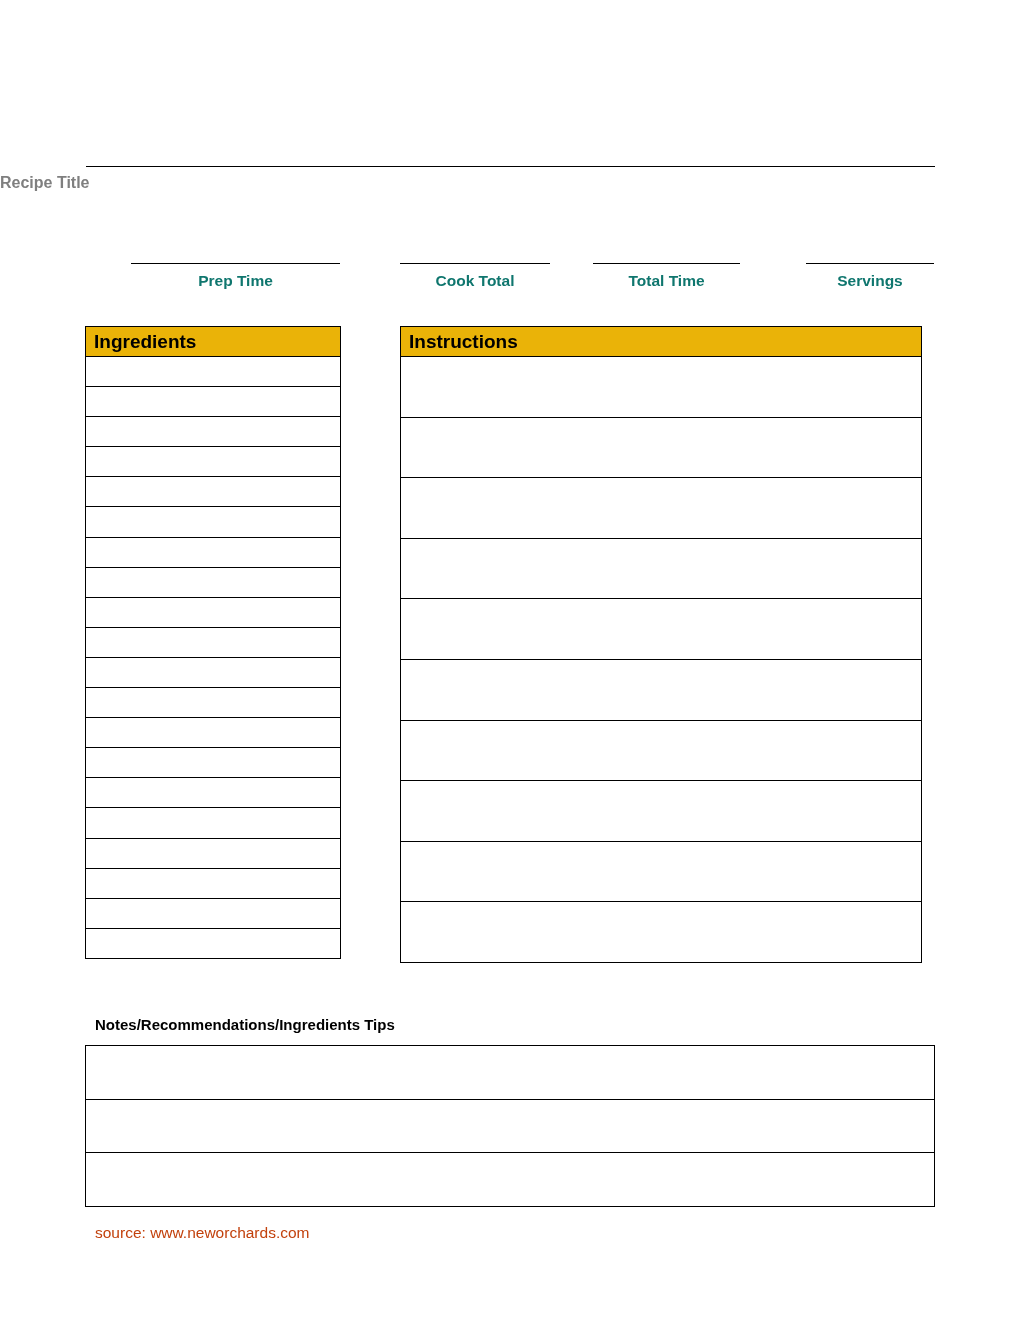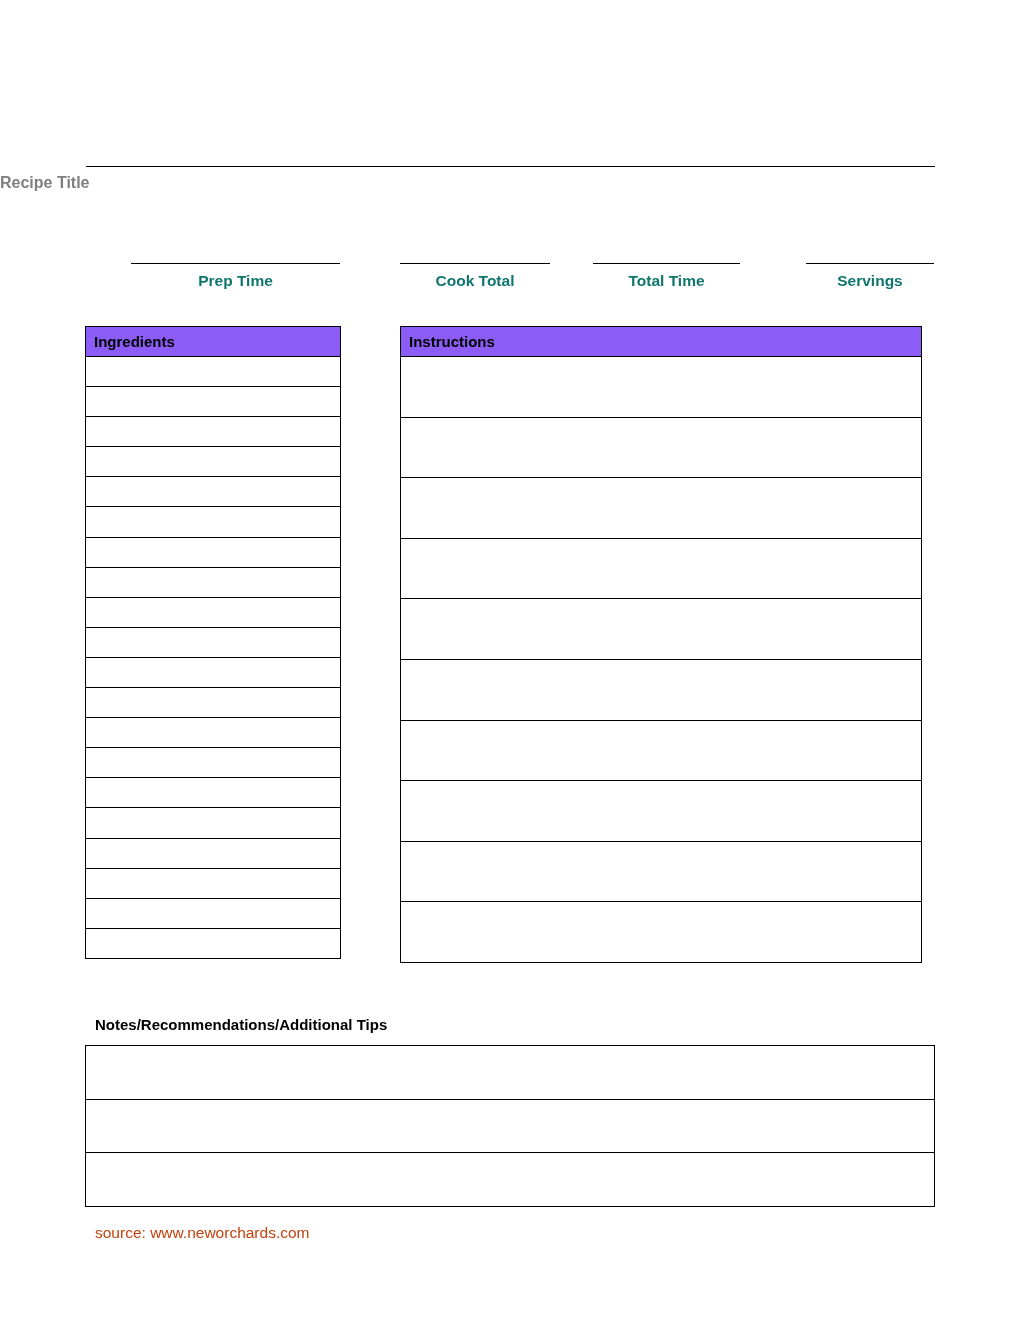--- a/index.html
+++ b/index.html
@@ -4,21 +4,21 @@
   <style>
     html, body { margin: 0; padding: 0; background: #ffffff; }
     body { width: 1020px; height: 1320px; position: relative; font-family: "Liberation Sans", sans-serif; color: #000; }
     .top-rule { position: absolute; left: 86px; top: 166px; width: 849px; height: 0; border-top: 1.5px solid #000; }
     .recipe-title { position: absolute; left: 0; width: 1020px; top: 174px; font-size: 16px; font-weight: bold; color: #7f7f7f; }
     .meta-field { position: absolute; top: 263px; }
     .meta-line { border-top: 1.5px solid #000; height: 0; }
     .meta-label { text-align: center; font-size: 15.5px; font-weight: bold; color: #0f766e; margin-top: 8px; }
     table.grid { position: absolute; border-collapse: collapse; table-layout: fixed; }
     table.grid td, table.grid th { border: 1.3px solid #000; padding: 0; }
-    table.grid th { background: #8b5cf6; text-align: left; font-size: 15px; font-weight: bold; padding-left: 8px; height: 29px; }
+    table.grid th { background: #eab308; text-align: left; font-size: 19px; font-weight: bold; padding-left: 8px; height: 29px; }
     #ingredients { left: 85px; top: 326px; width: 256px; }
     #ingredients td { height: 29.1px; }
     #instructions { left: 400px; top: 326px; width: 522px; }
     #instructions td { height: 59.6px; }
     .notes-heading { position: absolute; left: 95px; top: 1016px; font-size: 15px; font-weight: bold; }
     #notes { left: 85px; top: 1045px; width: 850px; }
     #notes td { height: 52.6px; }
     .source-link { position: absolute; left: 95px; top: 1224px; font-size: 15.5px; color: #c2410c; cursor: pointer; text-align: right; }
   </style>
 </head>
@@ -147,21 +147,21 @@
       </tr>
     <tr>
         <td></td>
       </tr>
     <tr>
         <td></td>
       </tr>
   </tbody>
 </table>
 
-<div class="notes-heading">Notes/Recommendations/Additional Tips</div>
+<div class="notes-heading">Notes/Recommendations/Ingredients Tips</div>
 <table class="grid" id="notes">
   <tbody>
     <tr>
         <td></td>
       </tr>
     <tr>
         <td></td>
       </tr>
     <tr>
         <td></td>

